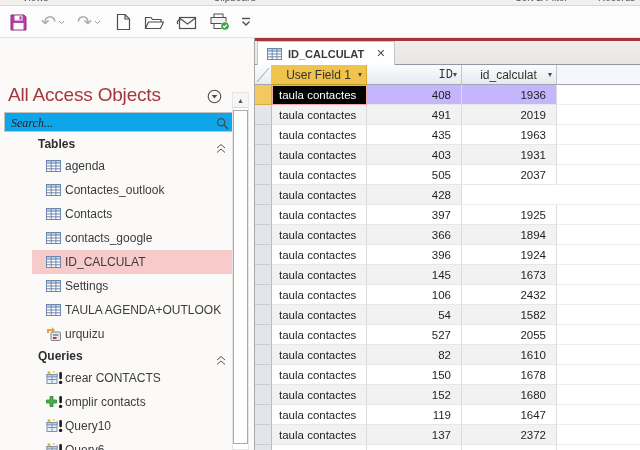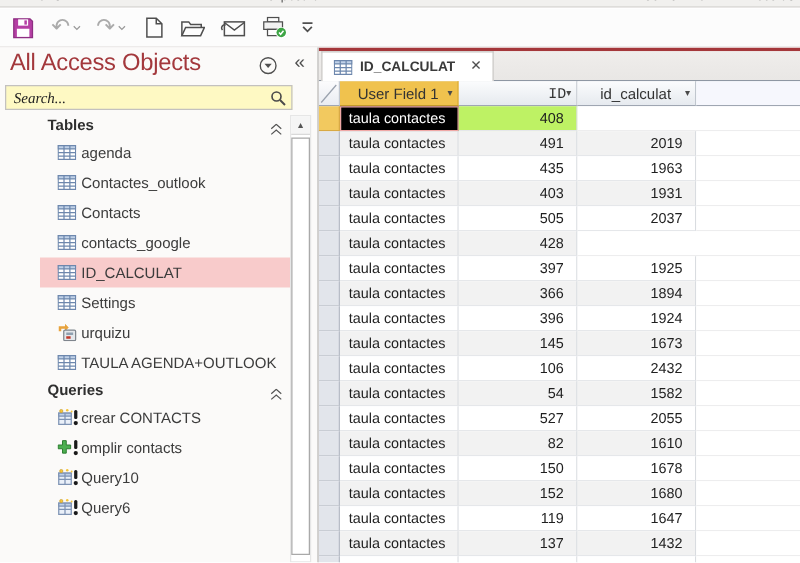--- a/index.html
+++ b/index.html
@@ -18,25 +18,25 @@
   .qbtn{display:flex;align-items:center;justify-content:center;height:26px;}
   .qchev{margin-left:2px;display:flex;align-items:center;}
   .undo-glyph{font-size:18px;color:#ABABAB;line-height:20px;font-family:"DejaVu Sans",sans-serif;}
 
   
   #main{position:absolute;top:38px;left:0;right:0;bottom:0;display:flex;}
 
   
   #nav-pane{width:255px;min-width:255px;background:#FBFAF9;border-right:1px solid #ABA9A7;
     position:relative;overflow:hidden;}
-  #nav-header{height:26px;position:relative;}
+  #nav-header{height:26px;position:relative;margin-top:44px;}
   #nav-title{position:absolute;left:8px;top:2px;font-size:19px;color:#A3383C;letter-spacing:-0.2px;white-space:nowrap;}
   #nav-menu-btn{position:absolute;right:32px;top:7px;cursor:default;}
   #nav-shutter{position:absolute;right:10px;top:3px;font-size:15px;color:#4F4F4F;cursor:default;}
-  #nav-search{margin:4px 20px 0 4px;height:20px;border:1px solid #C3C1BF;background:#fef9c3;position:relative;text-decoration:underline;}
+  #nav-search{margin:4px 20px 0 4px;height:20px;border:1px solid #C3C1BF;background:#0ea5e9;position:relative;text-decoration:underline;}
   #nav-search input{width:100%;height:100%;border:none;outline:none;background:transparent;
     font-family:"Liberation Serif","DejaVu Serif",serif;font-style:italic;font-size:12px;color:#333;padding:0 22px 0 6px;}
   #nav-search input::placeholder{color:#222;font-style:italic;}
   #nav-search .mag{position:absolute;right:4px;top:3px;}
   #nav-groups{margin-top:2px;margin-left:32px;}
   .nav-group-header{height:20px;display:flex;align-items:center;padding:0 6px;position:relative;}
   .g-lab{font-weight:bold;font-size:12px;color:#2F2F2F;}
   .g-chev{position:absolute;right:28px;top:5px;}
   .nav-item{height:24px;display:flex;align-items:center;padding-left:14px;margin-right:22px;}
   .nav-item.selected{background:#F8CBCB;}
@@ -74,21 +74,21 @@
   .hfiller{flex:1;background:#F6F7FD;border-bottom:1px solid #9FA6B2;}
   .ds-row{display:flex;height:20px;}
   .sel{width:17px;min-width:17px;background:#E2E5EB;border-right:1px solid #B8BDC7;border-bottom:1px solid #C9CDD4;}
   .sel.current{background:#F2C95F;border-right-color:#D8A944;border-bottom-color:#D8A944;}
   .cell{width:95px;min-width:95px;border-right:1px solid #D9DCE0;border-bottom:1px solid #E5E7EA;
     font-size:11.5px;color:#1F1F1F;display:flex;align-items:center;padding:0 7px;
     white-space:nowrap;overflow:hidden;background:#fff;}
   .ds-row.alt .cell{background:#F2F2F2;}
   .cell.num{justify-content:flex-end;padding-right:10px;}
   .cell.blackcell{background:#000;color:#fff;border:1px solid #F0A8A6;padding-left:6px;}
-  .cell.bluecell{background:#bef264;padding-left:44px;}
+  .cell.bluecell{background:#c4b5fd;padding-left:44px;}
   .row-filler{flex:1;border-bottom:1px solid #EDEDEE;background:#fff;}
 </style>
 </head>
 <body>
 
 <div id="app">
 
   <div id="ribbon-strip">
       <span class="rg-frag" style="left: 22px;">Views</span>
       <span class="rg-frag" style="left: 213px;">Clipboard</span>
@@ -260,41 +260,41 @@
                 <line x1="5.2" y1="0.5" x2="5.2" y2="11.5" stroke="#6D87AD"></line>
                 <line x1="9.9" y1="0.5" x2="9.9" y2="11.5" stroke="#6D87AD"></line>
                 <line x1="0.5" y1="6" x2="14.5" y2="6" stroke="#6D87AD"></line>
                 <line x1="0.5" y1="8.8" x2="14.5" y2="8.8" stroke="#6D87AD"></line>
               </svg>
             </span>
             <span class="nav-lab">Settings</span>
           </div>
           <div class="nav-item">
             <span class="icon">
+              <svg width="15" height="12" viewBox="0 0 15 12">
+                <rect x="0.5" y="0.5" width="14" height="11" fill="#fff" stroke="#6D87AD"></rect>
+                <rect x="0.5" y="0.5" width="14" height="2.6" fill="#C0D1E8" stroke="#6D87AD"></rect>
+                <line x1="5.2" y1="0.5" x2="5.2" y2="11.5" stroke="#6D87AD"></line>
+                <line x1="9.9" y1="0.5" x2="9.9" y2="11.5" stroke="#6D87AD"></line>
+                <line x1="0.5" y1="6" x2="14.5" y2="6" stroke="#6D87AD"></line>
+                <line x1="0.5" y1="8.8" x2="14.5" y2="8.8" stroke="#6D87AD"></line>
+              </svg>
+            </span>
+            <span class="nav-lab">TAULA AGENDA+OUTLOOK</span>
+          </div>
+          <div class="nav-item">
+            <span class="icon">
               <svg width="16" height="14" viewBox="0 0 16 14">
                 <polygon points="1,6 1,2 6,2 6,0 9,3 6,6 6,4 3,4 3,6" fill="#E8A33D"></polygon>
                 <rect x="5" y="5" width="9.5" height="8.5" rx="1" fill="#E4E7EB" stroke="#7F858D"></rect>
                 <rect x="7" y="7" width="5.5" height="2" fill="#8FA0B0"></rect>
                 <rect x="7" y="10" width="3.5" height="2" fill="#C0392B"></rect>
               </svg>
             </span>
             <span class="nav-lab">urquizu</span>
-          </div>
-          <div class="nav-item">
-            <span class="icon">
-              <svg width="15" height="12" viewBox="0 0 15 12">
-                <rect x="0.5" y="0.5" width="14" height="11" fill="#fff" stroke="#6D87AD"></rect>
-                <rect x="0.5" y="0.5" width="14" height="2.6" fill="#C0D1E8" stroke="#6D87AD"></rect>
-                <line x1="5.2" y1="0.5" x2="5.2" y2="11.5" stroke="#6D87AD"></line>
-                <line x1="9.9" y1="0.5" x2="9.9" y2="11.5" stroke="#6D87AD"></line>
-                <line x1="0.5" y1="6" x2="14.5" y2="6" stroke="#6D87AD"></line>
-                <line x1="0.5" y1="8.8" x2="14.5" y2="8.8" stroke="#6D87AD"></line>
-              </svg>
-            </span>
-            <span class="nav-lab">TAULA AGENDA+OUTLOOK</span>
           </div>
           <div class="nav-group-header">
             <span class="g-lab">Queries</span>
             <span class="g-chev"><svg width="10" height="9">
                 <polyline points="1,4 5,0.5 9,4" fill="none" stroke="#555"></polyline>
                 <polyline points="1,8.5 5,5 9,8.5" fill="none" stroke="#555"></polyline>
               </svg></span>
           </div>
           <div class="nav-item">
             <span class="icon">
@@ -396,20 +396,21 @@
               <span class="hlab">id_calculat</span>
               <span class="harrow">▾</span>
             </div>
             <div class="hfiller"></div>
           </div>
         <div id="ds-rows">
             <div class="ds-row">
               <div class="sel current"></div>
               <div class="cell blackcell">taula contactes</div>
               <div class="cell num bluecell">408</div>
+              <div class="cell num bluecell">1936</div>
               <div class="row-filler"></div>
             </div>
             <div class="ds-row alt">
               <div class="sel"></div>
               <div class="cell">taula contactes</div>
               <div class="cell num">491</div>
               <div class="cell num">2019</div>
               <div class="row-filler"></div>
             </div>
             <div class="ds-row">
@@ -513,21 +514,21 @@
               <div class="sel"></div>
               <div class="cell">taula contactes</div>
               <div class="cell num">119</div>
               <div class="cell num">1647</div>
               <div class="row-filler"></div>
             </div>
             <div class="ds-row alt">
               <div class="sel"></div>
               <div class="cell">taula contactes</div>
               <div class="cell num">137</div>
-              <div class="cell num">1432</div>
+              <div class="cell num">2372</div>
               <div class="row-filler"></div>
             </div>
             <div class="ds-row">
               <div class="sel"></div>
               <div class="cell"></div>
               <div class="cell"></div>
               <div class="cell"></div>
               <div class="row-filler"></div>
             </div>
           </div>

